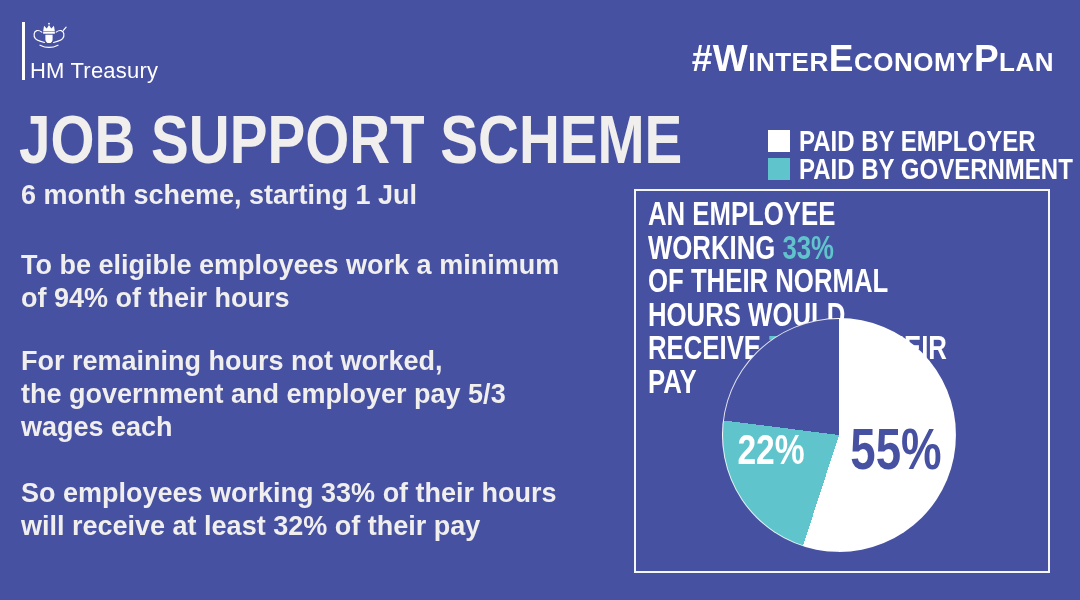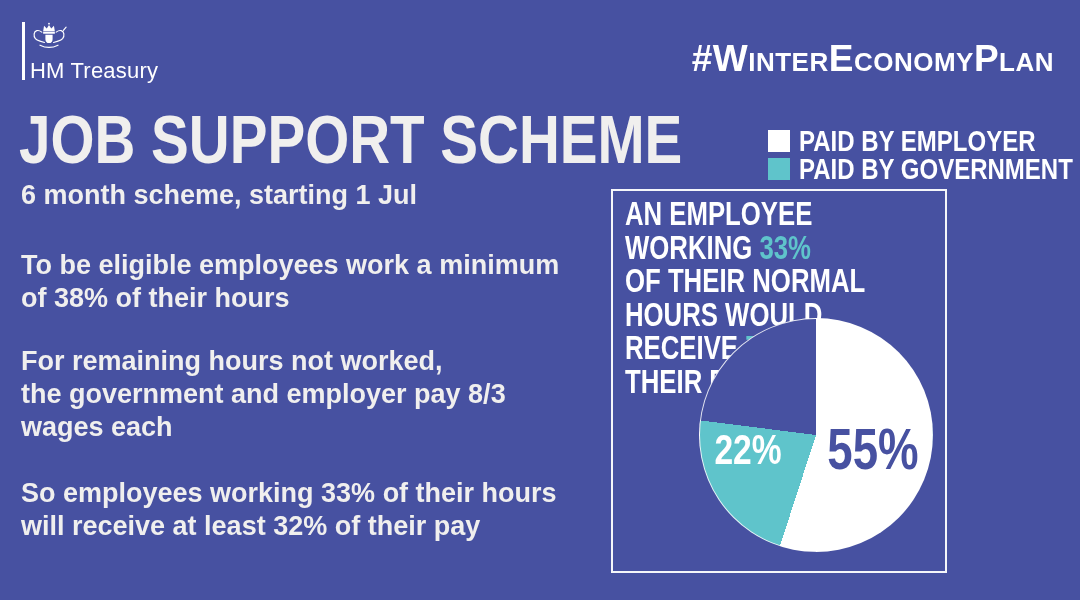--- a/index.html
+++ b/index.html
@@ -32,21 +32,21 @@
   .p3{top:477px;}
 
   
   .legend{position:absolute;left:768px;top:129px;display:flex;flex-direction:column;gap:5px;}
   .legend-row{display:flex;align-items:center;gap:9px;height:23px;}
   .swatch{width:22px;height:22px;flex:0 0 22px;}
   .legend-label{font-size:30px;font-weight:700;color:var(--white,#fff);white-space:nowrap;
                 transform:scaleX(.8);transform-origin:left center;line-height:23px;}
 
   
-  .panel{position:absolute;left:611px;top:189px;width:336px;height:384px;box-sizing:border-box;
+  .panel{position:absolute;left:634px;top:189px;width:416px;height:384px;box-sizing:border-box;
          border:2px solid rgba(255,255,255,.95);}
   .panel-heading{position:absolute;left:12px;top:6px;margin:0;font-size:33px;font-weight:700;
                  line-height:33.5px;color:var(--white,#fff);white-space:pre-line;
                  transform:scaleX(.78);transform-origin:left top;}
   .panel-heading .hl{color:var(--teal,#5fc4cb);}
 
   .pie{position:absolute;left:86px;top:127px;width:234px;height:234px;box-sizing:border-box;
        border-radius:50%;border:1.5px solid rgba(255,255,255,.85);}
   .pie-label{position:absolute;font-weight:800;white-space:nowrap;line-height:1;}
   .label-55{left:173px;top:130px;font-size:57px;
@@ -76,23 +76,23 @@
       </g>
     </svg>
     <div class="logo-text">HM Treasury</div>
   </div>
 
   <div class="hashtag">#WinterEconomyPlan</div>
 
   <h1 class="title">JOB SUPPORT SCHEME</h1>
   <p class="subtitle">6 month scheme, starting 1 Jul</p>
   <p class="para p1">To be eligible employees work a minimum
-of 38% of their hours</p>
+of 94% of their hours</p>
   <p class="para p2">For remaining hours not worked,
-the government and employer pay 8/3
+the government and employer pay 5/3
 wages each</p>
   <p class="para p3">So employees working 33% of their hours
 will receive at least 32% of their pay</p>
 
   <div class="legend">
     <div class="legend-row">
       <span class="swatch" style="background: rgb(255, 255, 255);"></span>
       <span class="legend-label">PAID BY EMPLOYER</span>
     </div>
     <div class="legend-row">

